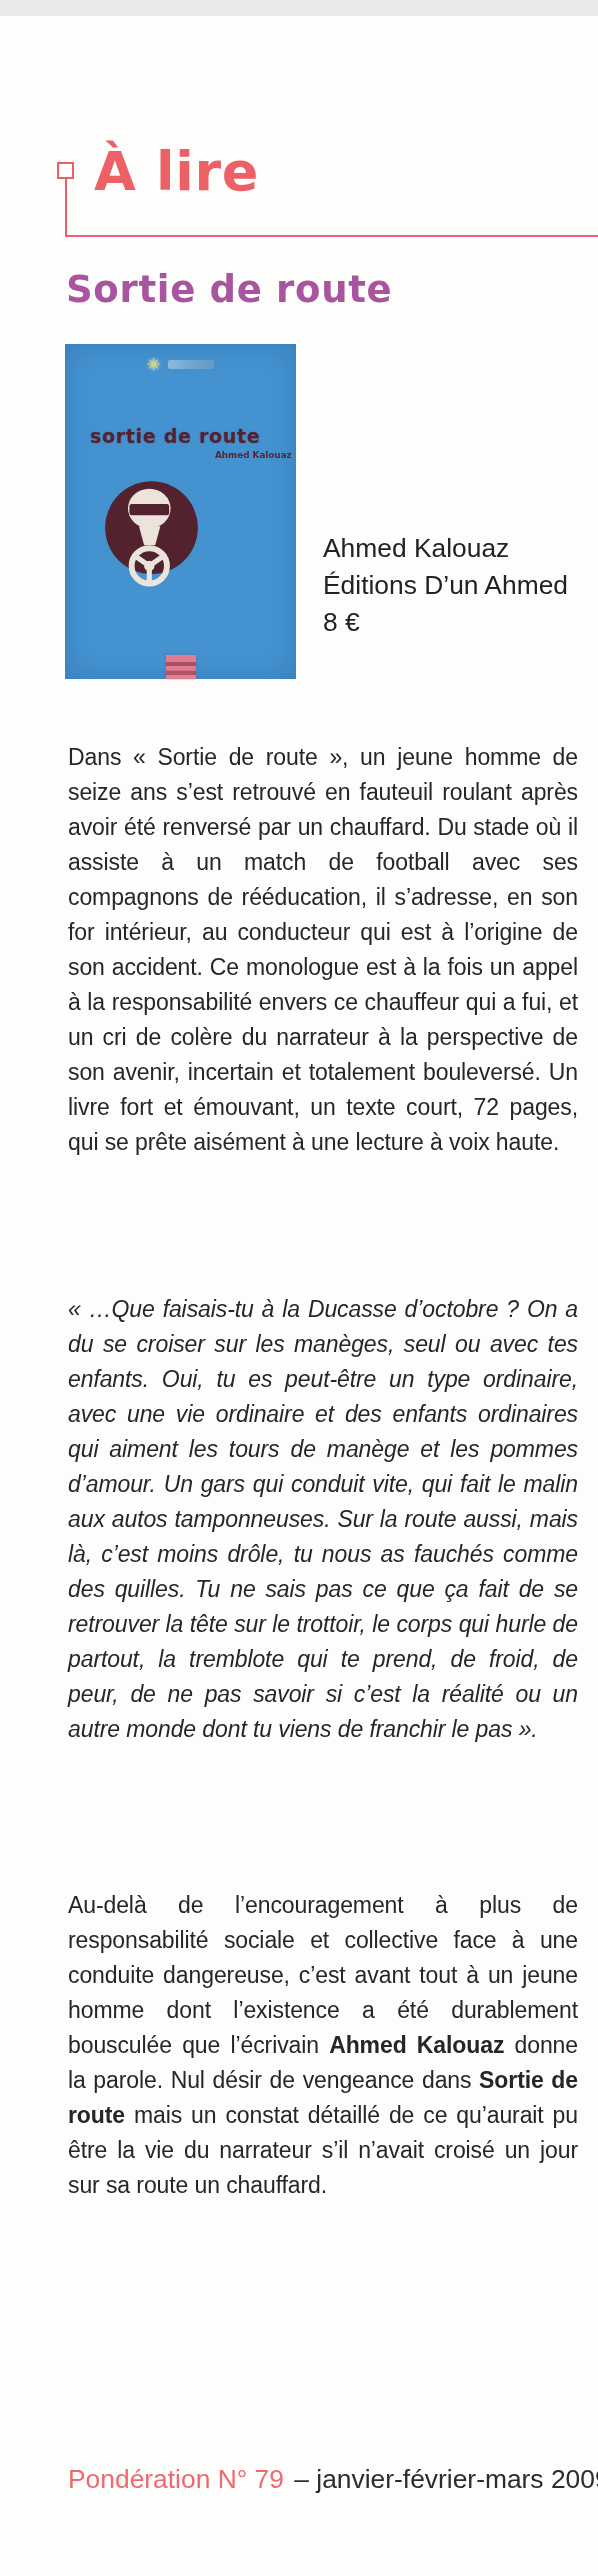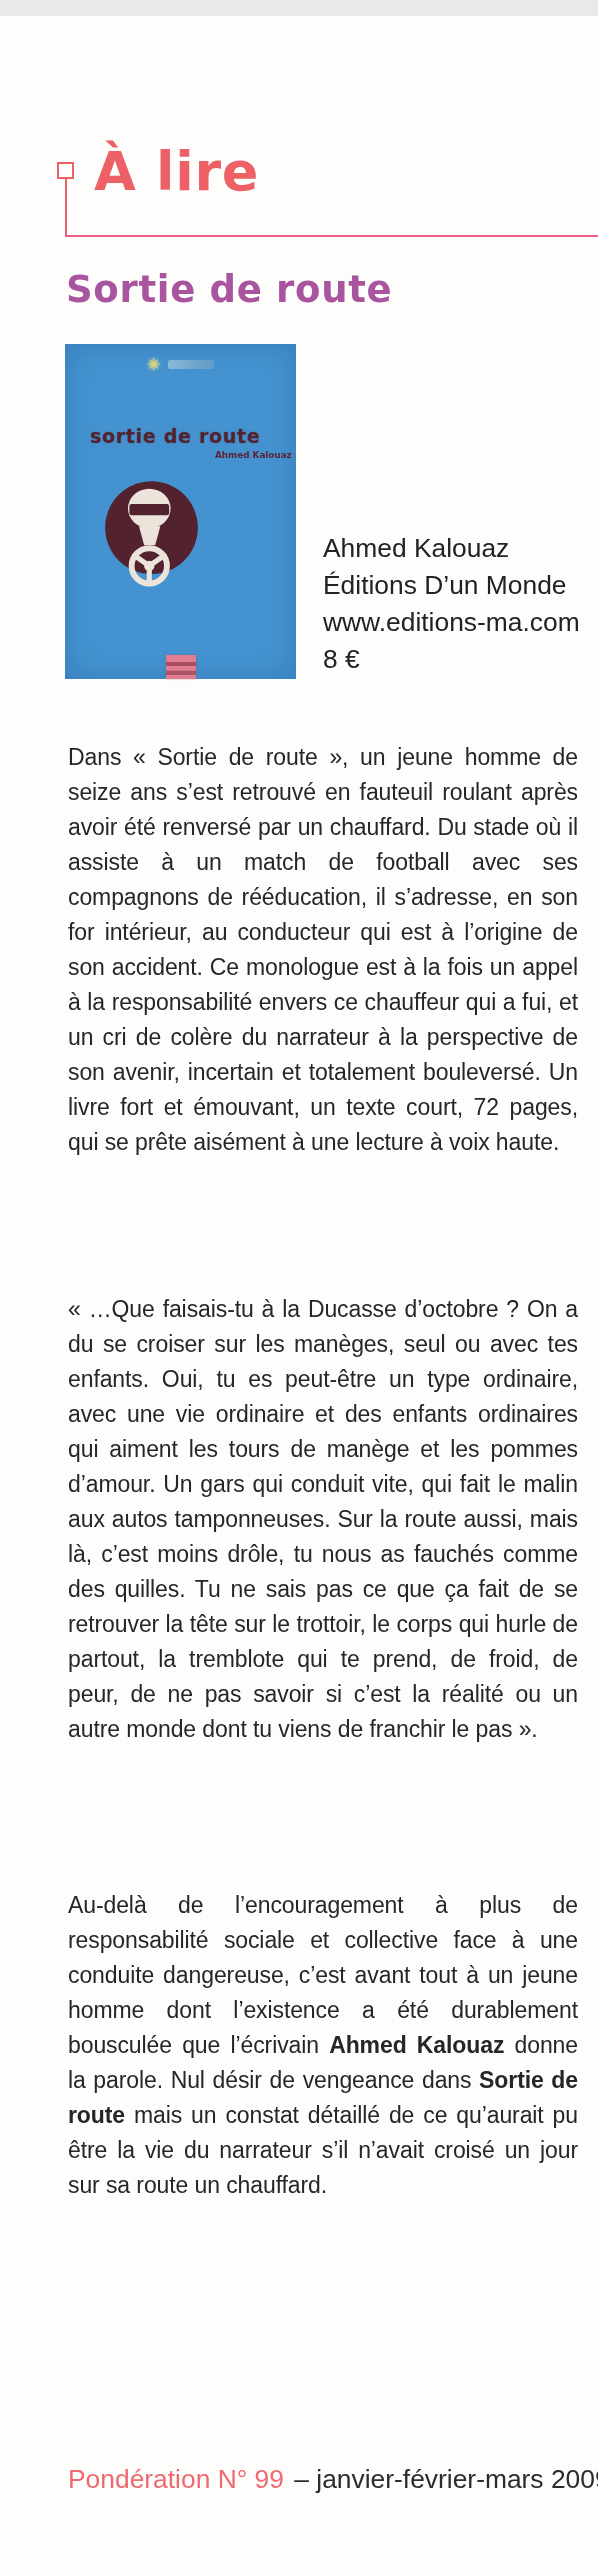--- a/index.html
+++ b/index.html
@@ -78,21 +78,21 @@
     position:absolute;left:323px;top:514px;width:257px;
     font-size:26.4px;line-height:37px;white-space:nowrap;color:#222226;
   }
   
   .body-par{
     position:absolute;left:68px;width:510px;margin:0;
     font-size:23px;line-height:35px;text-align:justify;text-justify:inter-word;
     color:var(--body-text);letter-spacing:-0.1px;
   }
   .p1{top:724px;}
-  .quote{top:1276px;}
+  .quote{top:1276px;font-style:italic;}
   .p3{top:1872px;}
   .footnote{top:2259px;font-style:italic;}
   
   .footer{position:absolute;left:68px;top:2447px;font-size:26.4px;line-height:32px;white-space:nowrap;}
   .footer .journal{color:var(--footer-pink);}
   .footer .issue{color:#2b2b30;margin-left:10.3px;}
 </style>
 </head>
 <body>
 
@@ -123,30 +123,29 @@
         <line x1="67" y1="122" x2="47" y2="108"></line>
         <line x1="67" y1="122" x2="87" y2="108"></line>
       </g>
       <circle class="skin" cx="67" cy="122" r="7"></circle>
     </svg>
     <div class="sticker"></div>
   </div>
 
   <div class="book-info">
     <div>Ahmed Kalouaz</div>
-    <div>Éditions D’un Monde</div>
-    <div>www.editions-ma.com</div>
+    <div>Éditions D’un Ahmed</div>
     <div>8 €</div>
   </div>
 
   <p class="body-par p1">Dans « Sortie de route », un jeune homme de seize ans s’est retrouvé en fauteuil roulant après avoir été renversé par un chauffard. Du stade où il assiste à un match de football avec ses compagnons de rééducation, il s’adresse, en son for intérieur, au conducteur qui est à l’origine de son accident. Ce monologue est à la fois un appel à la responsabilité envers ce chauffeur qui a fui, et un cri de colère du narrateur à la perspective de son avenir, incertain et totalement bouleversé. Un livre fort et émouvant, un texte court, 72 pages, qui se prête aisément à une lecture à voix haute.</p>
 
   <p class="body-par quote">« …Que faisais-tu à la Ducasse d’octobre ? On a du se croiser sur les manèges, seul ou avec tes enfants. Oui, tu es peut-être un type ordinaire, avec une vie ordinaire et des enfants ordinaires qui aiment les tours de manège et les pommes d’amour. Un gars qui conduit vite, qui fait le malin aux autos tamponneuses. Sur la route aussi, mais là, c’est moins drôle, tu nous as fauchés comme des quilles. Tu ne sais pas ce que ça fait de se retrouver la tête sur le trottoir, le corps qui hurle de partout, la tremblote qui te prend, de froid, de peur, de ne pas savoir si c’est la réalité ou un autre monde dont tu viens de franchir le pas ».</p>
 
   <p class="body-par p3"><span>Au-delà de l’encouragement à plus de responsabilité sociale et collective face à une conduite dangereuse, c’est avant tout à un jeune homme dont l’existence a été durablement bousculée que l’écrivain </span><b>Ahmed Kalouaz</b><span> donne la parole. Nul désir de vengeance dans </span><b>Sortie de route</b><span> mais un constat détaillé de ce qu’aurait pu être la vie du narrateur s’il n’avait croisé un jour sur sa route un chauffard.</span></p>
 
 
   <div class="footer">
-    <span class="journal">Pondération N° 99</span><span class="issue">– janvier-février-mars 2009</span>
+    <span class="journal">Pondération N° 79</span><span class="issue">– janvier-février-mars 2009</span>
   </div>
 
 </div>
 
 
 </body></html>

